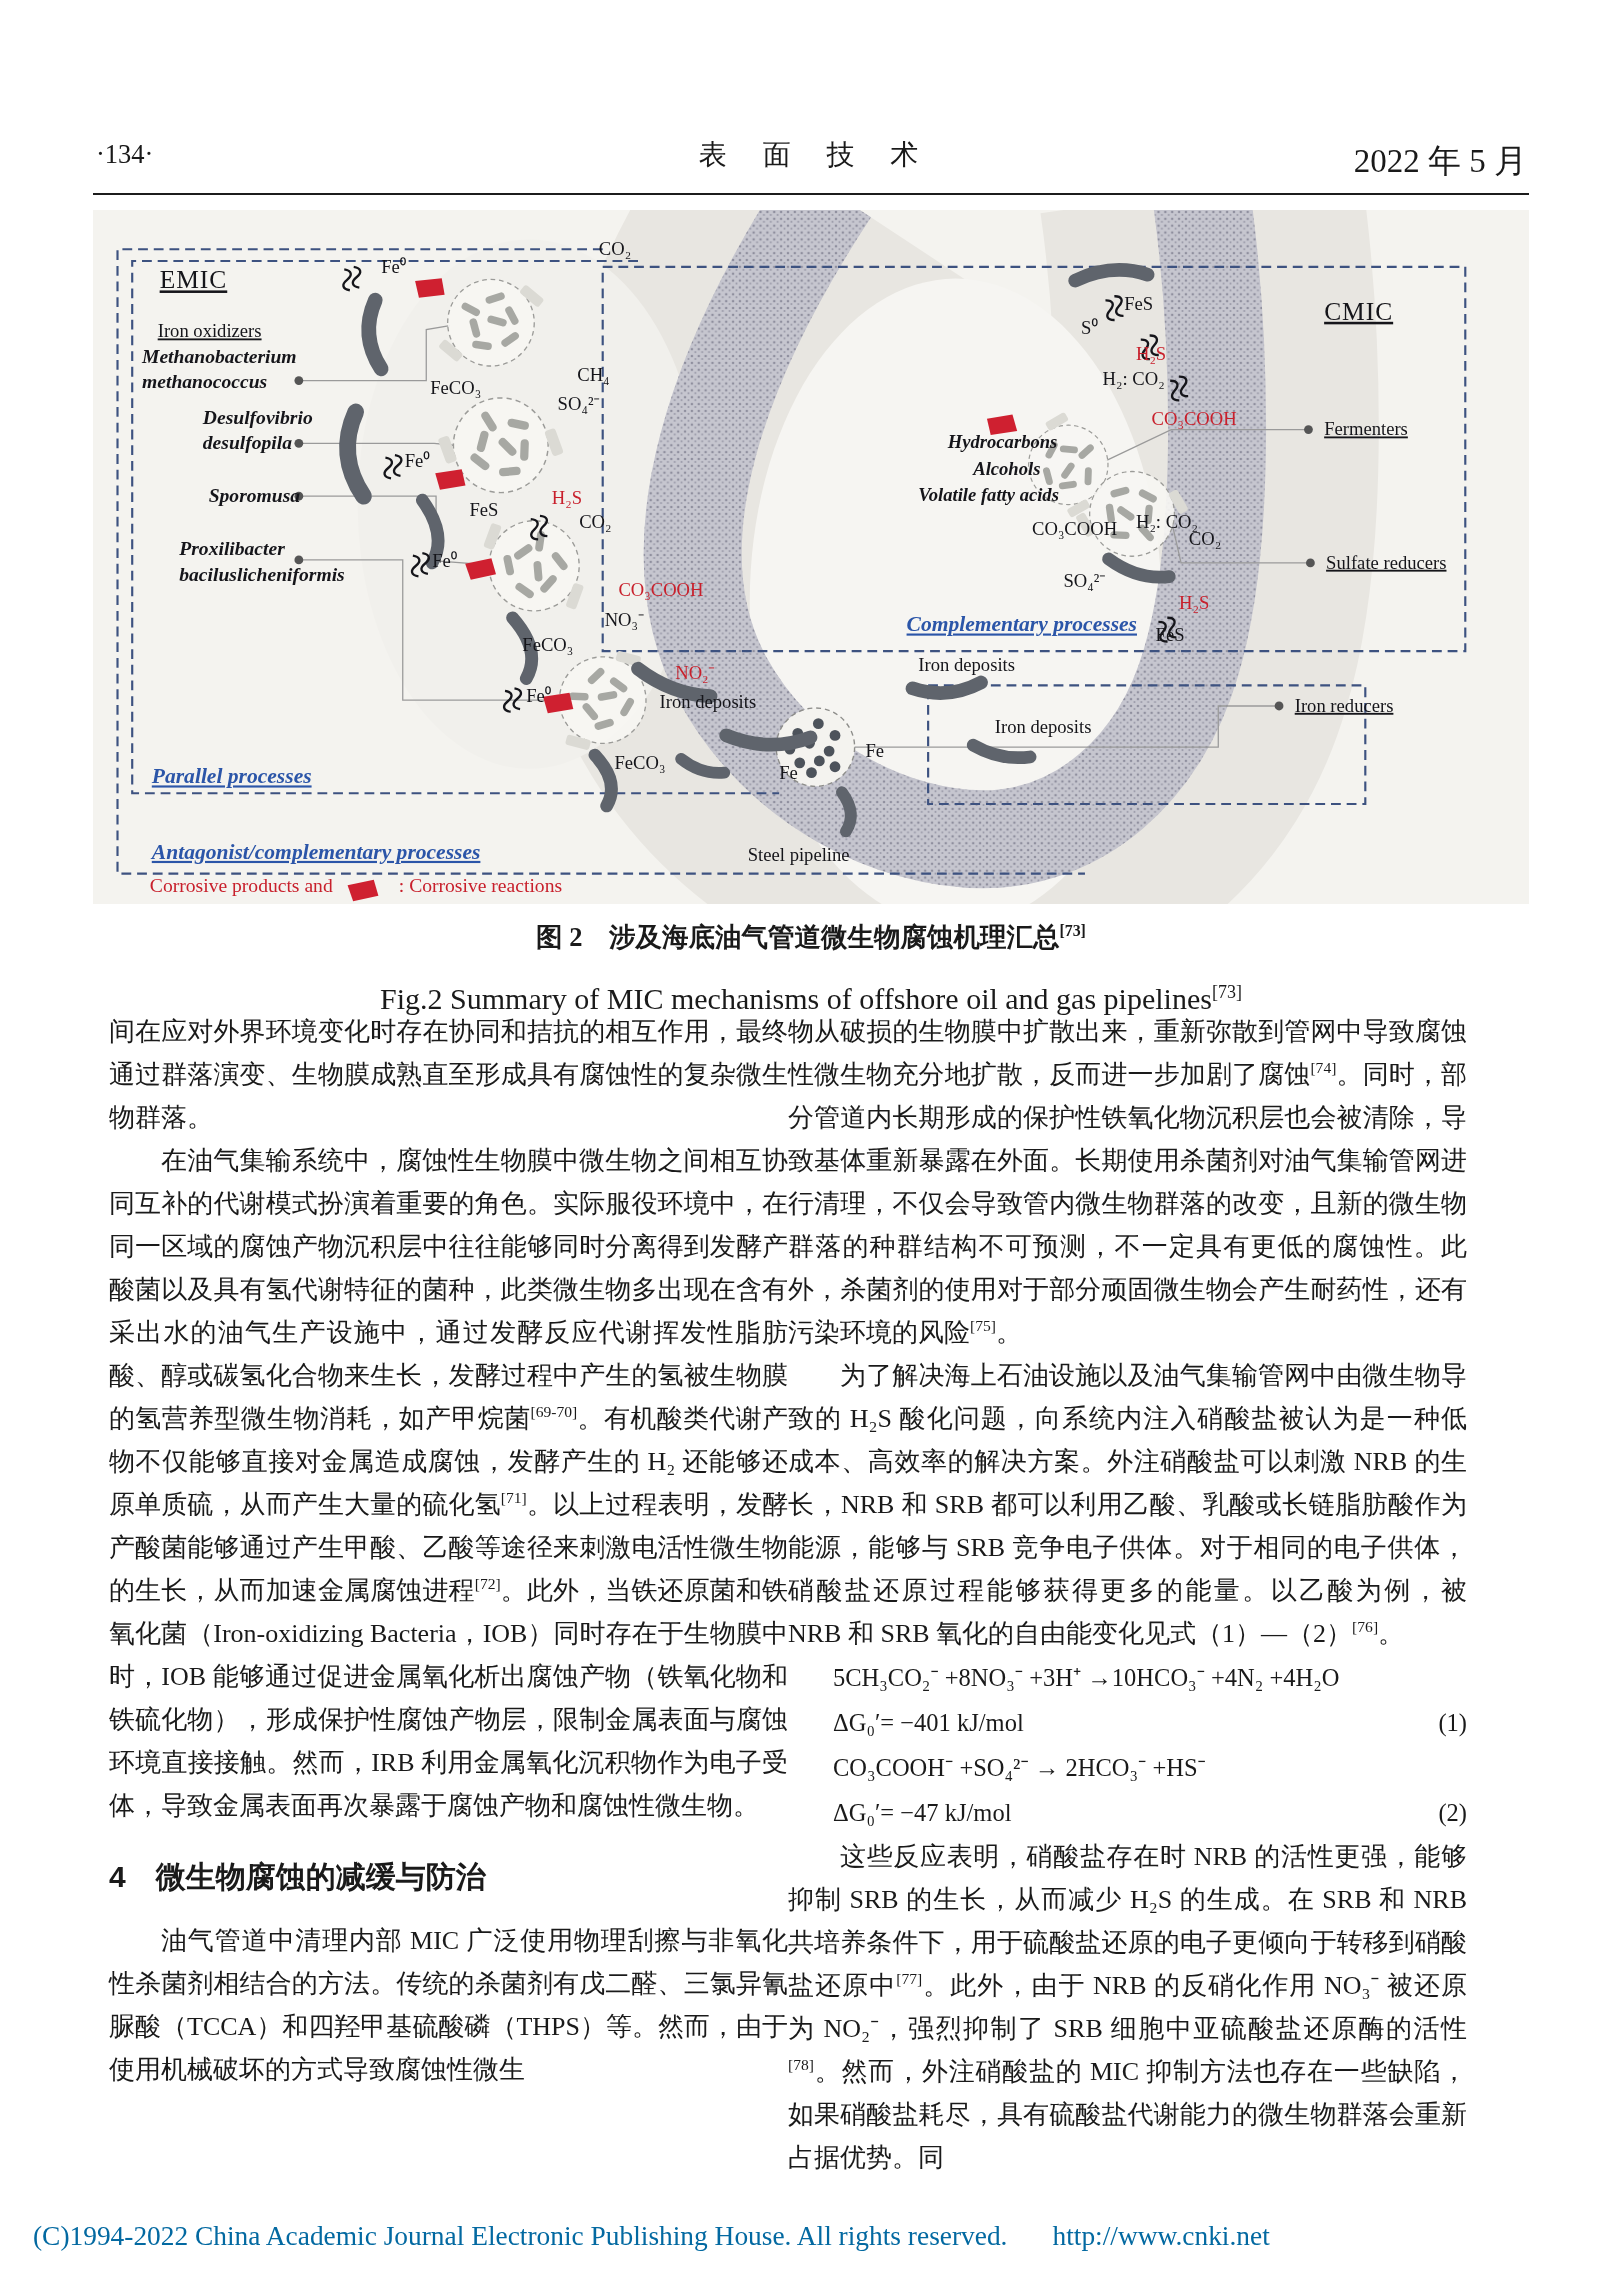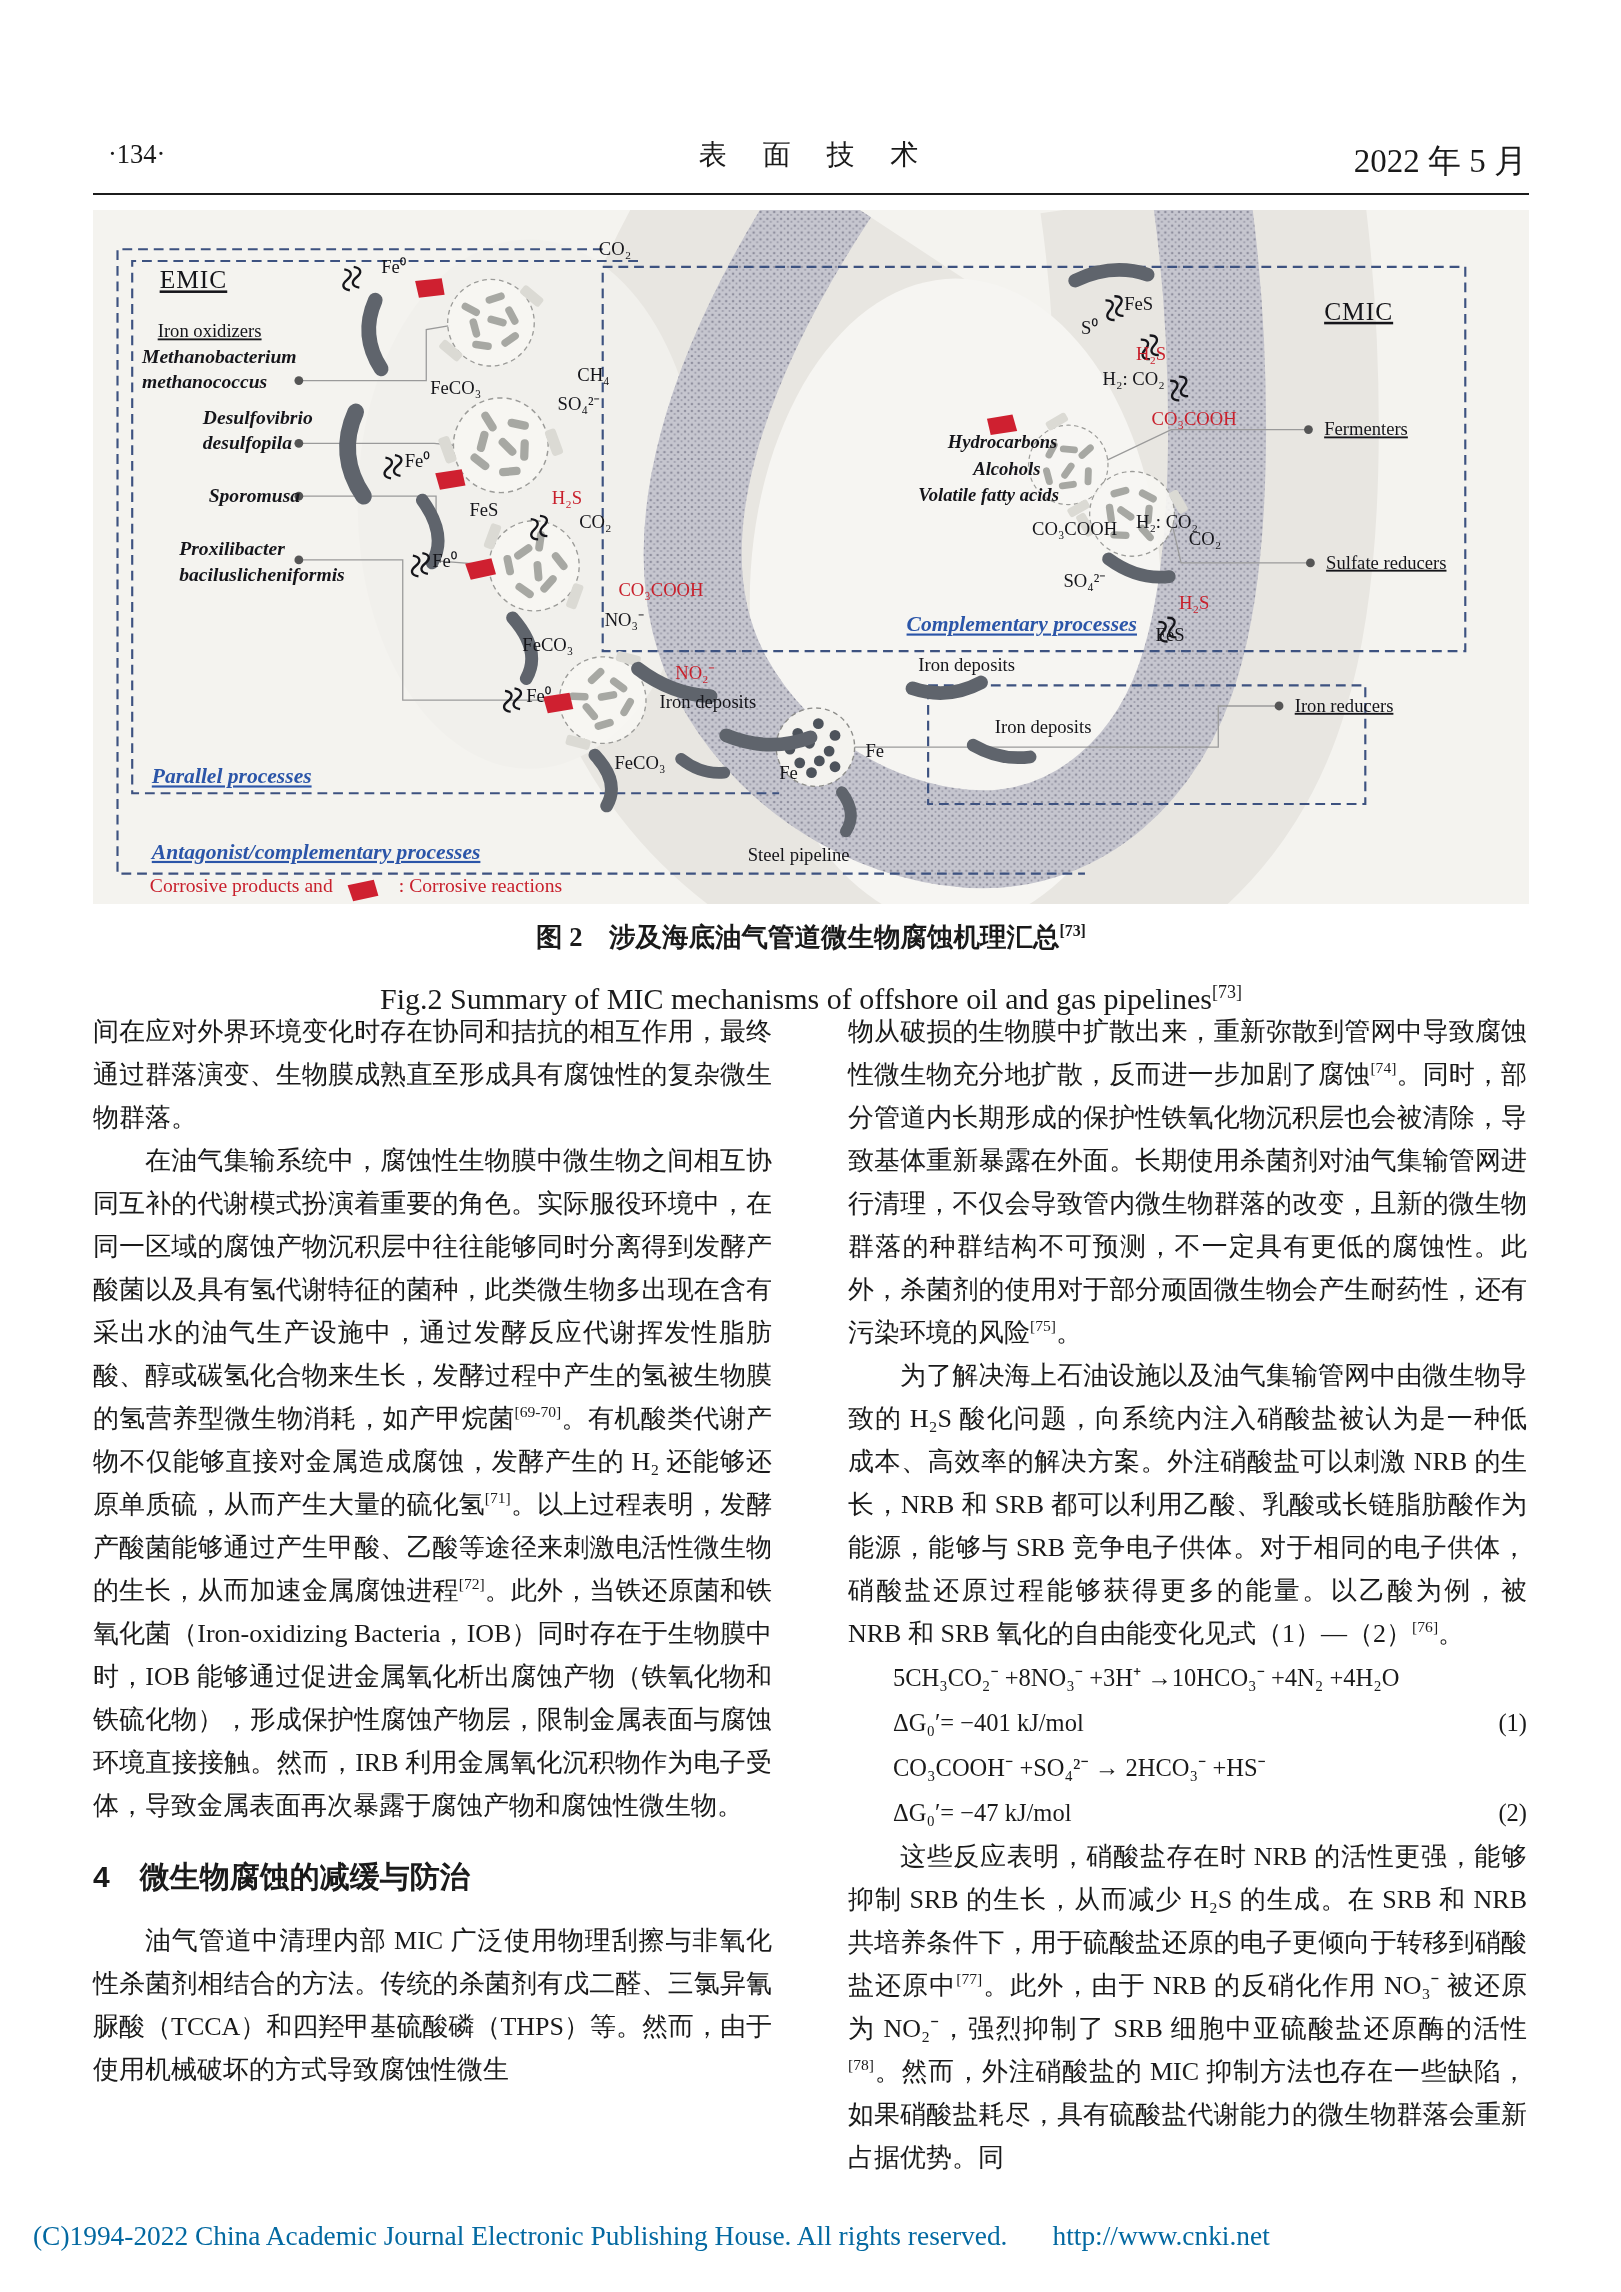--- a/index.html
+++ b/index.html
@@ -1,20 +1,20 @@
 <!DOCTYPE html>
 <html><head>
 <meta charset="utf-8">
 <style>
   html,body { margin:0; padding:0; }
   .page { position:relative; width:1621px; height:2293px; background:#ffffff; overflow:hidden;
           font-family:"Liberation Serif", serif; color:#1a1a1a; }
 
   
-  .hdr-left  { position:absolute; left:96px;  top:139px; font-size:26.5px;margin-left:12px; }
+  .hdr-left  { position:absolute; left:96px;  top:139px; font-size:26.5px; }
   .hdr-center{ position:absolute; left:0; right:0; top:136px; text-align:center; font-size:28px; letter-spacing:3.9px; }
   .hdr-right { position:absolute; right:94px; top:139px; font-size:33px; }
   .hdr-rule  { position:absolute; left:93px; top:193px; width:1436px; height:2px; background:#1c1c1c; }
 
   
   .fig { position:absolute; left:93px; top:210px; width:1436px; height:694px; background:#f4f3ef; }
   .fig svg { display:block; }
   svg text { font-family:"Liberation Serif", serif; font-size:19px; fill:#15151a; }
   .t-region  { font-size:26px; letter-spacing:1px; }
   .u         { text-decoration:underline; }
@@ -24,21 +24,21 @@
   .t-red     { fill:#c8202c; }
   .t-leg     { fill:#c8202c; font-size:20px; }
 
   
   .cap   { position:absolute; left:93px; top:919px; width:1436px; text-align:center; }
   .cap-zh{ font-size:26.5px; font-weight:bold; }
   .cap-en{ font-size:30px; margin-top:27px; font-weight:normal; }
   sup { font-size:0.6em; vertical-align:super; line-height:0; }
 
   
-  .cols { position:absolute; left:93px; top:1010px; width:1436px; display:flex; gap:76px; }
+  .cols { position:absolute; left:109px; top:1010px; width:1436px; display:flex; }
   .col  { width:679px; font-size:26px; line-height:43px; text-align:justify; }
   .col p{ margin:0; }
   .ind  { text-indent:2em; }
   .h2   { font-family:Liberation Sans, sans-serif; font-weight:bold; font-size:30px;
           margin:29px 0 21.6px 0; line-height:41px; }
   .eqrow{ display:flex; padding-left:45px; font-size:24.5px; line-height:45px; }
   .eqno { margin-left:auto; }
 
   
   .ftr { position:absolute; left:33px; top:2221px; width:1558px; display:flex; gap:45px;

